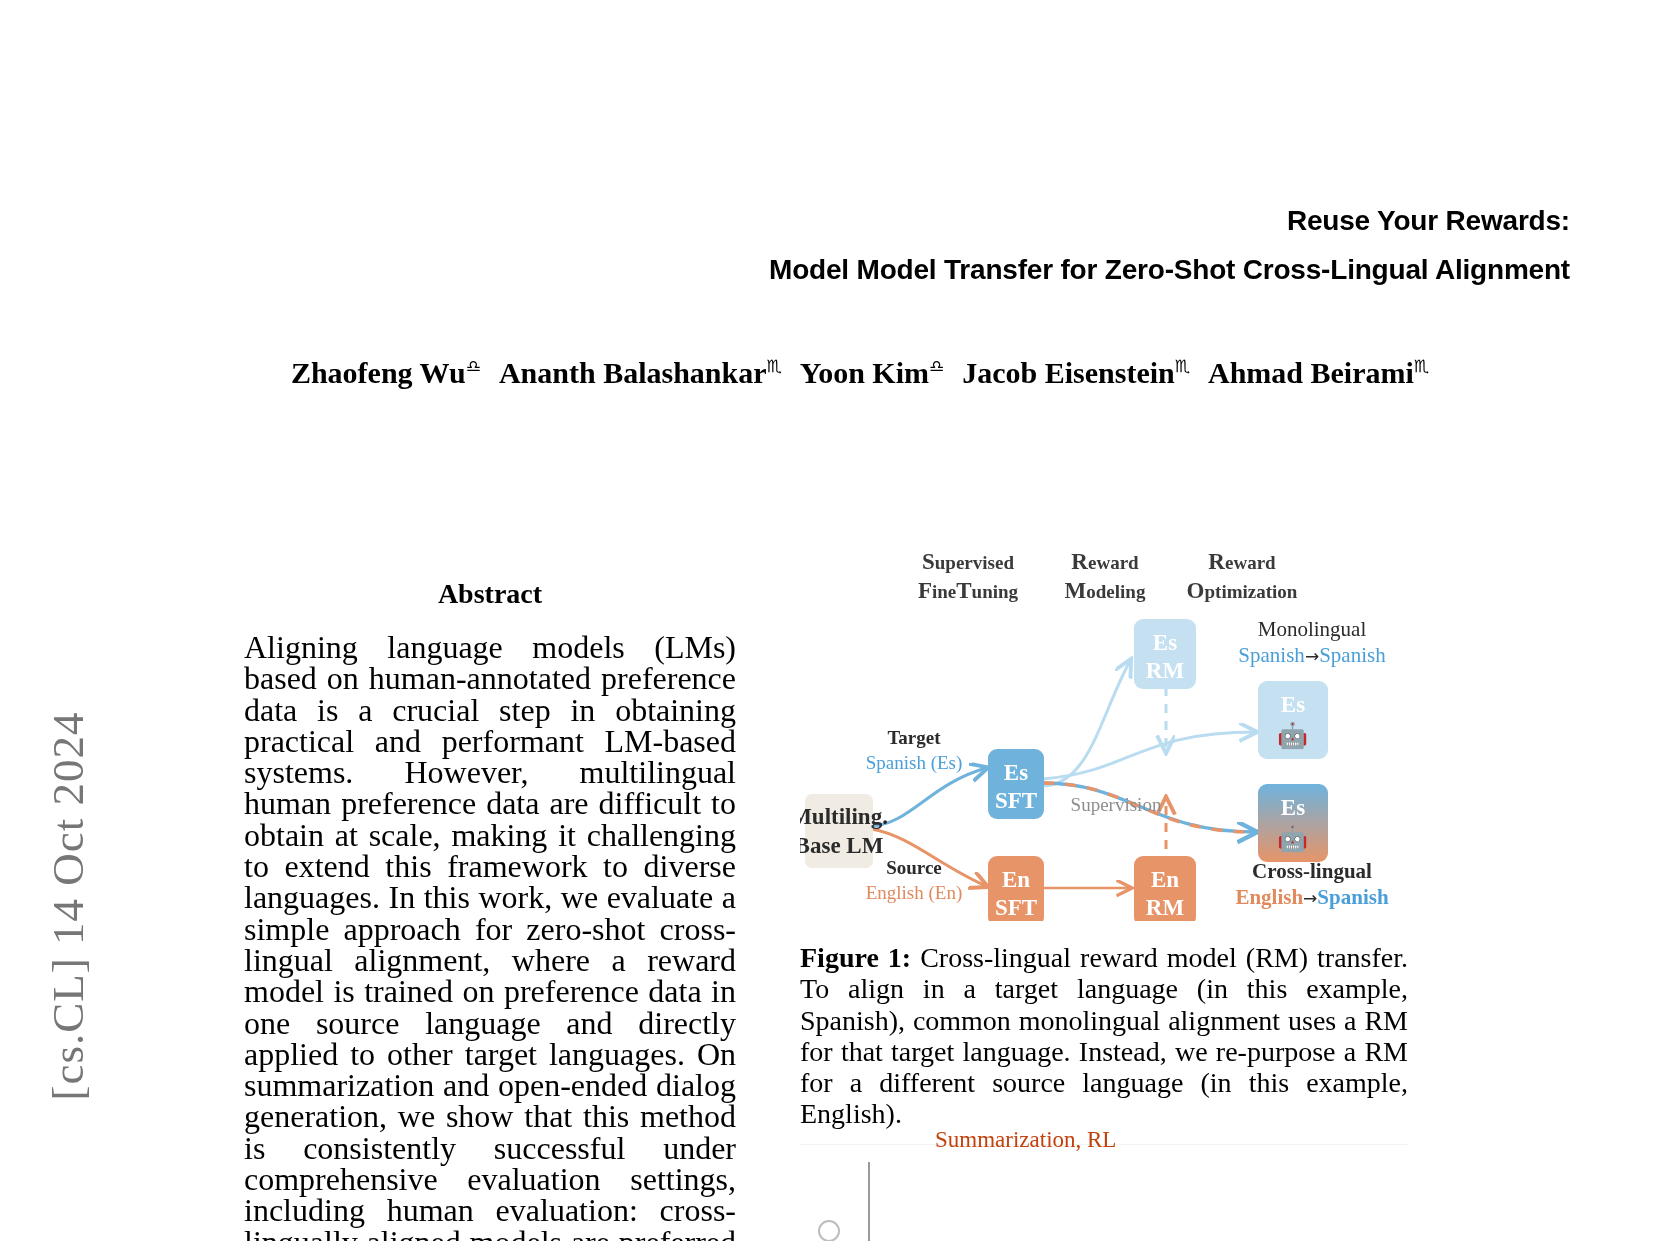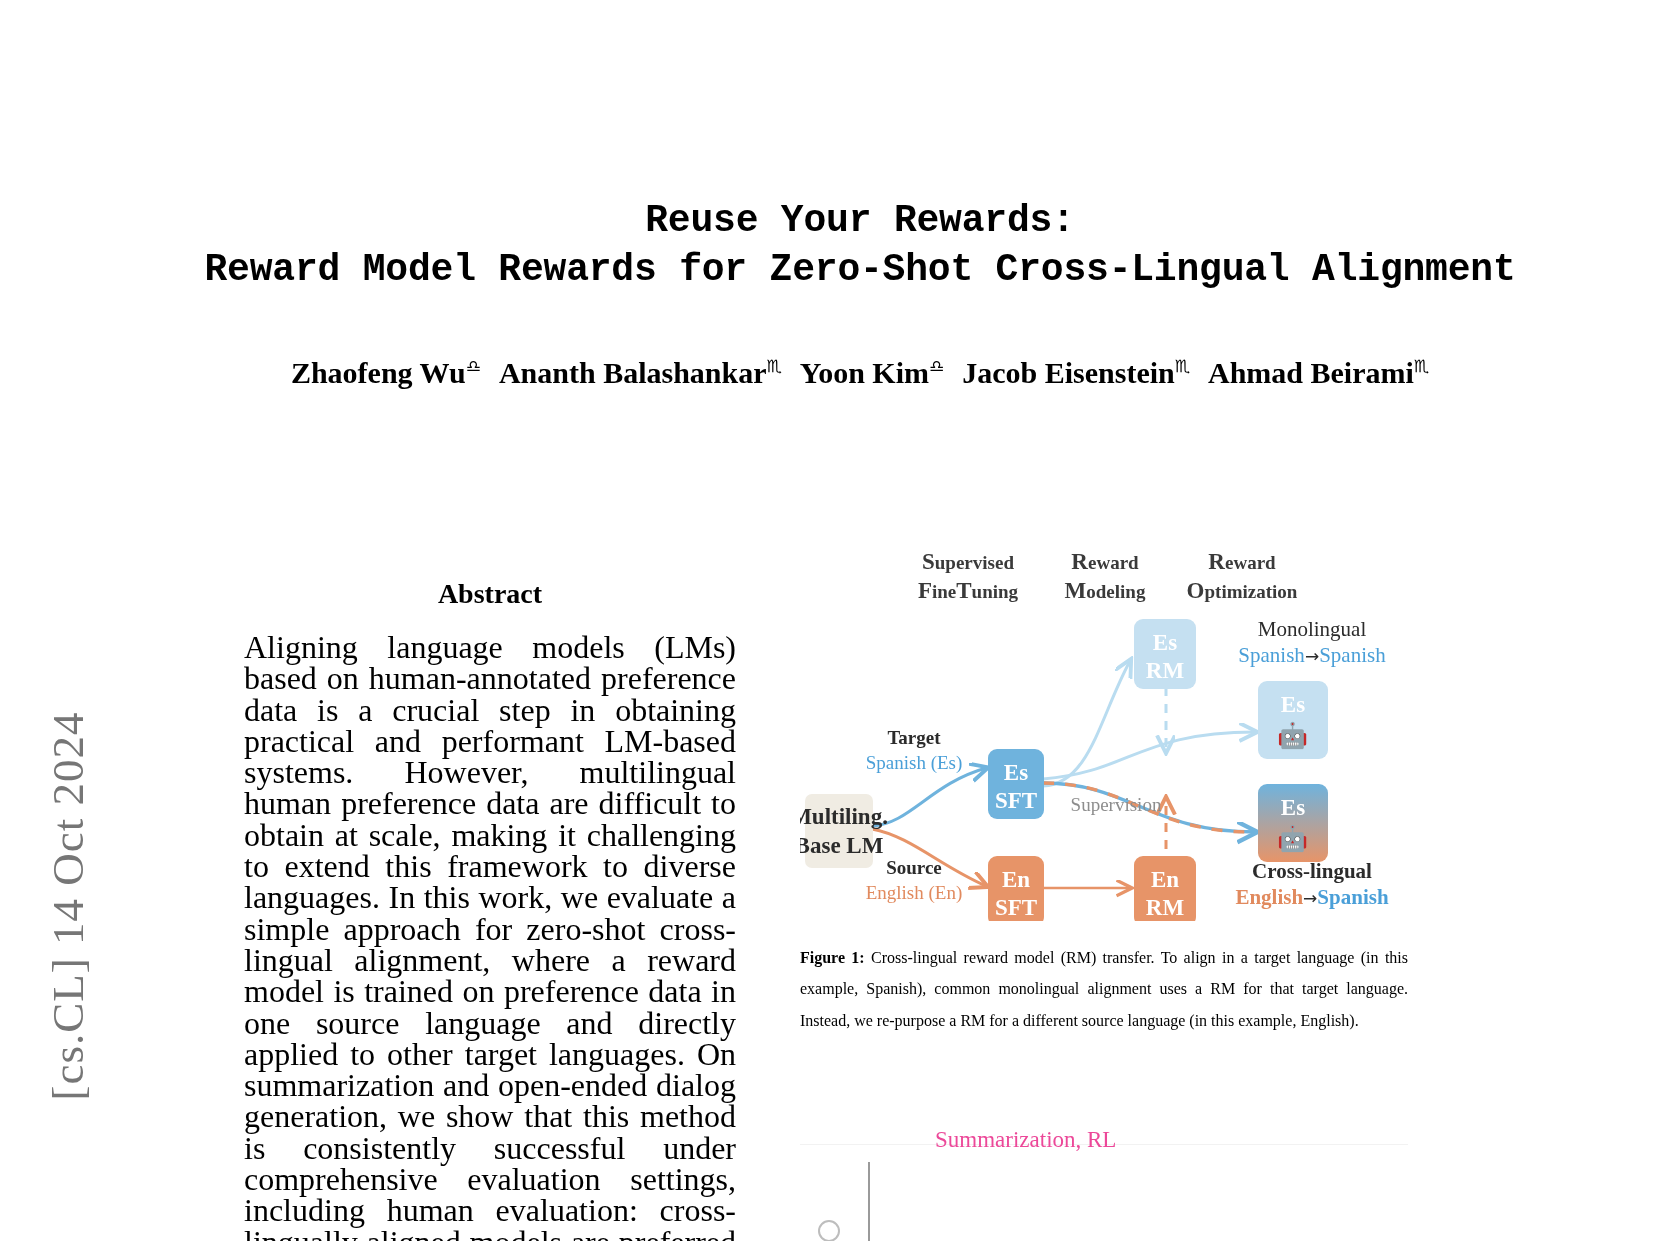--- a/index.html
+++ b/index.html
@@ -34,25 +34,26 @@
 
   
   #title-block {
     position: absolute;
     left: 150px;
     top: 196px;
     width: 1420px;
     text-align: center;
   }
   .title-line {
-    font-family: Liberation Mono, monospace;
-    font-weight: bold;
-    font-size: 38px;
+    font-family: Liberation Sans, sans-serif;
+    font-weight: bold;
+    font-size: 28px;
     line-height: 49px;
     letter-spacing: -0.2px;
+    text-align: right;
   }
 
   #authors-block {
     position: absolute;
     left: 150px;
     top: 345px;
     width: 1420px;
     text-align: center;
   }
   .authors-line {
@@ -190,41 +191,41 @@
     fill: #2b2b2b;
     text-anchor: middle;
   }
 
   #fig1-caption {
     position: absolute;
     left: 800px;
     top: 942px;
     width: 608px;
     font-family: "Liberation Serif", serif;
-    font-size: 16px;
+    font-size: 28px;
     line-height: 31.3px;
     text-align: justify;
   }
   #fig1-caption .cap-label { font-weight: bold; }
 
   #fig2-stub {
     position: absolute;
     left: 800px;
     top: 1120px;
     width: 608px;
     height: 121px;
   }
   #fig2-title {
     position: absolute;
     left: 135px;
     top: 7px;
     font-family: "Liberation Serif", serif;
     font-size: 23px;
     fill: #3a3a3a;
-    color: #ec4899;
+    color: #c2410c;
     white-space: nowrap;
   }
   #fig2-axis {
     position: absolute;
     left: 68px;
     top: 42px;
     width: 2px;
     height: 79px;
     background: #9a9a9a;
   }
@@ -247,21 +248,21 @@
     box-sizing: border-box;
   }
 </style>
 </head>
 <body>
 
 <div id="arxiv-stamp">[cs.CL]  14 Oct 2024</div>
 
 <div id="title-block">
   <div class="title-line">Reuse Your Rewards:</div>
-  <div class="title-line">Reward Model Rewards for Zero-Shot Cross-Lingual Alignment</div>
+  <div class="title-line">Model Model Transfer for Zero-Shot Cross-Lingual Alignment</div>
 </div>
 
 <div id="authors-block">
   <div class="authors-line">
     <span class="author"><span>Zhaofeng Wu</span><span class="affil-mark">♎</span></span><span class="author"><span>Ananth Balashankar</span><span class="affil-mark">♏</span></span><span class="author"><span>Yoon Kim</span><span class="affil-mark">♎</span></span><span class="author"><span>Jacob Eisenstein</span><span class="affil-mark">♏</span></span><span class="author"><span>Ahmad Beirami</span><span class="affil-mark">♏</span></span>
   </div>
 </div>
 
 <div id="abstract-col">
   <div id="abstract-heading">Abstract</div>

